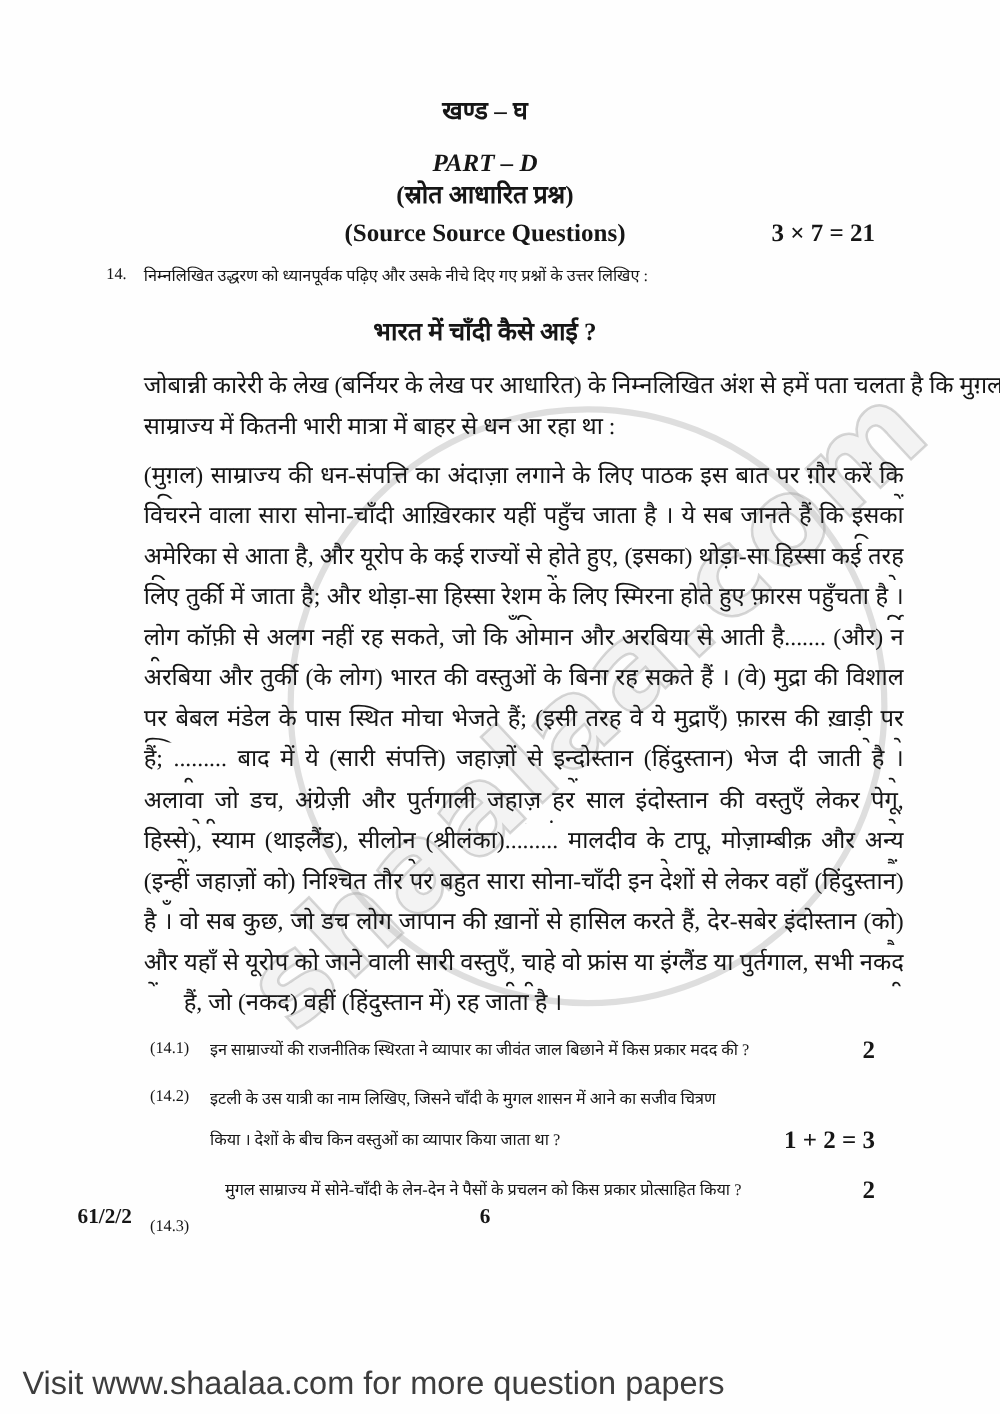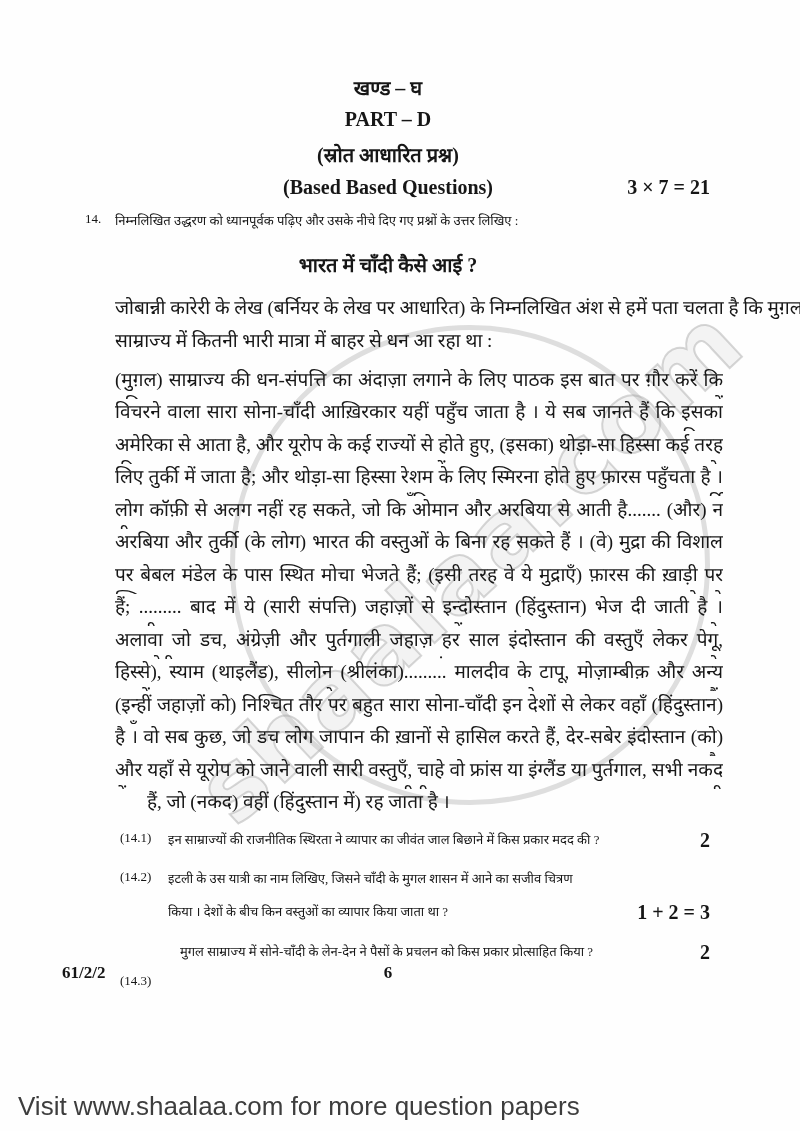--- a/index.html
+++ b/index.html
@@ -21,21 +21,21 @@
     -webkit-text-stroke: 2px rgba(160,160,160,0.42);
     z-index: 0; white-space: nowrap;
   }
 
   .layer { position: relative; z-index: 1; }
   .abs { position: absolute; }
   .center { left: 0; width: 776px; text-align: center; }
   .bold { font-weight: bold; }
   .h20 { font-size: 20px; }
   .body-text { font-size: 13px; }
-  .right-col { right: 90px; text-align: right; }
+  .right-col { right: 100px; text-align: right; }
 
   .pass-line {
     position: absolute; left: 115px; width: 608px; font-size: 19px;
     white-space: nowrap; letter-spacing: 0px;
   }
   .just { text-align: justify; text-align-last: justify; white-space: normal; height: 33px; overflow: hidden; }
 
   .footer-code { font-size: 17px; font-weight: bold; }
   .promo {
     font-family: "Liberation Sans", "DejaVu Sans", sans-serif;
@@ -46,23 +46,23 @@
 <body>
 
 <div class="page">
 
   <div class="wm-ring"></div>
   <div class="wm-text">shaalaa.com</div>
 
   <div class="layer">
 
     <div class="abs center bold h20" style="top:74px;">खण्ड – घ</div>
-    <div class="abs center bold h20" style="top:108px;">PART – D</div>
+    <div class="abs center bold h20" style="top:120px;font-style:italic;">PART – D</div>
     <div class="abs center bold h20" style="top:141px;">(स्रोत आधारित प्रश्न)</div>
-    <div class="abs center bold h20" style="top:176px;">(Based Based Questions)</div>
+    <div class="abs center bold h20" style="top:176px;">(Source Source Questions)</div>
     <div class="abs right-col bold h20" style="top:176px;">3 × 7 = 21</div>
 
     <div class="abs body-text" style="top:211px; left:85px;">14.</div>
     <div class="abs body-text" style="top:211px; left:115px;">निम्नलिखित उद्धरण को ध्यानपूर्वक पढ़िए और उसके नीचे दिए गए प्रश्नों के उत्तर लिखिए :</div>
 
     <div class="abs center bold h20" style="top:251px;">भारत में चाँदी कैसे आई ?</div>
 
     <div class="pass-line" style="top:294px;">जोबान्नी कारेरी के लेख (बर्नियर के लेख पर आधारित) के निम्नलिखित अंश से हमें पता चलता है कि मुग़ल</div>
     <div class="pass-line" style="top:327px;">साम्राज्य में कितनी भारी मात्रा में बाहर से धन आ रहा था :</div>
 

